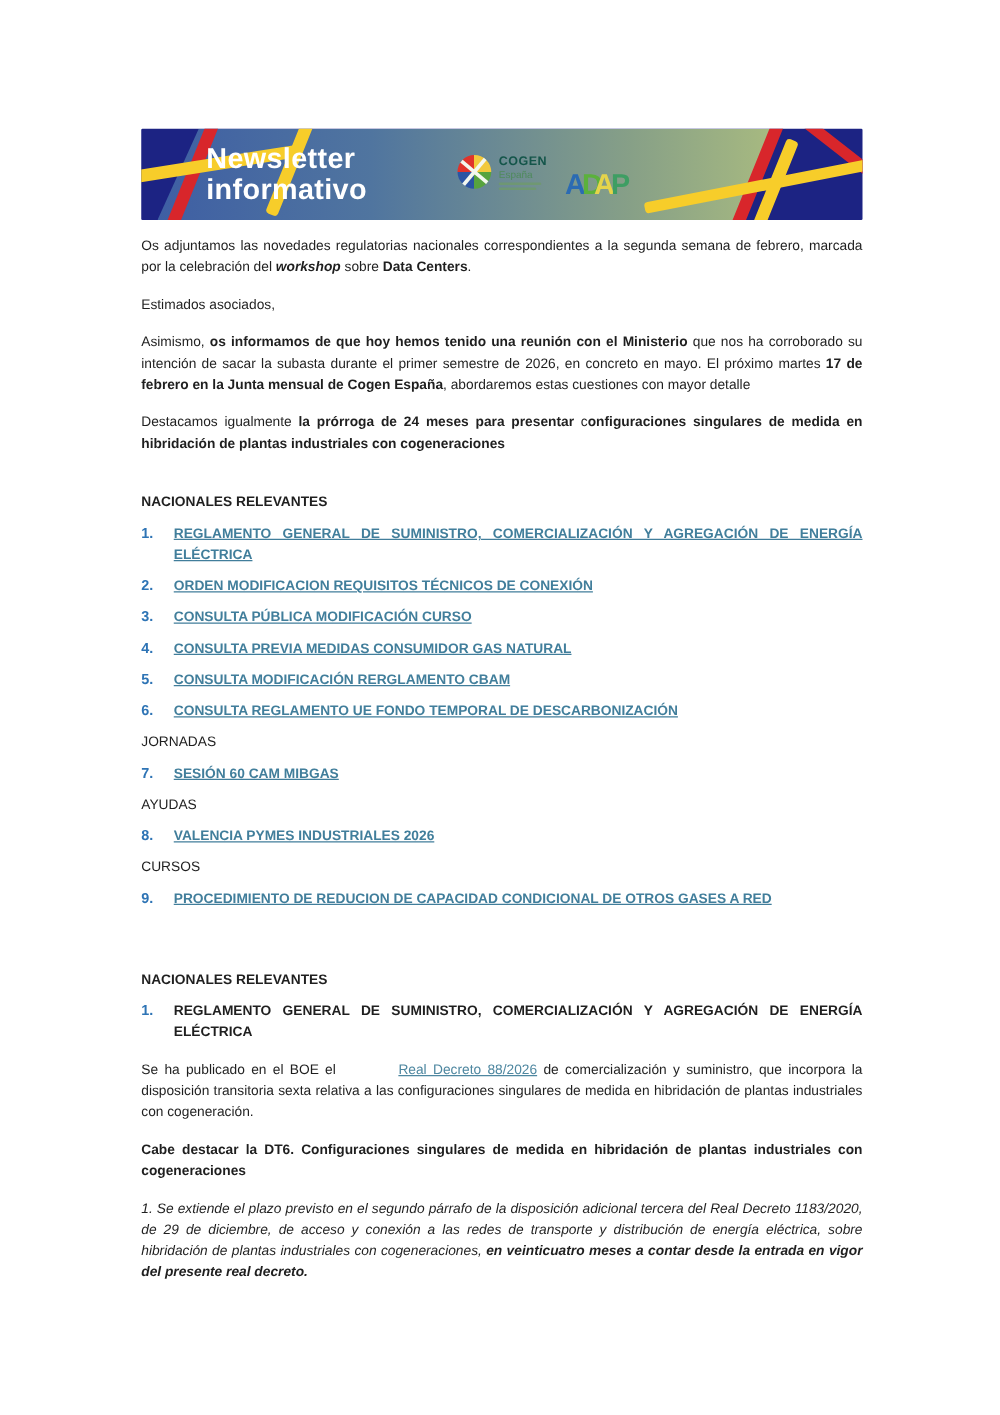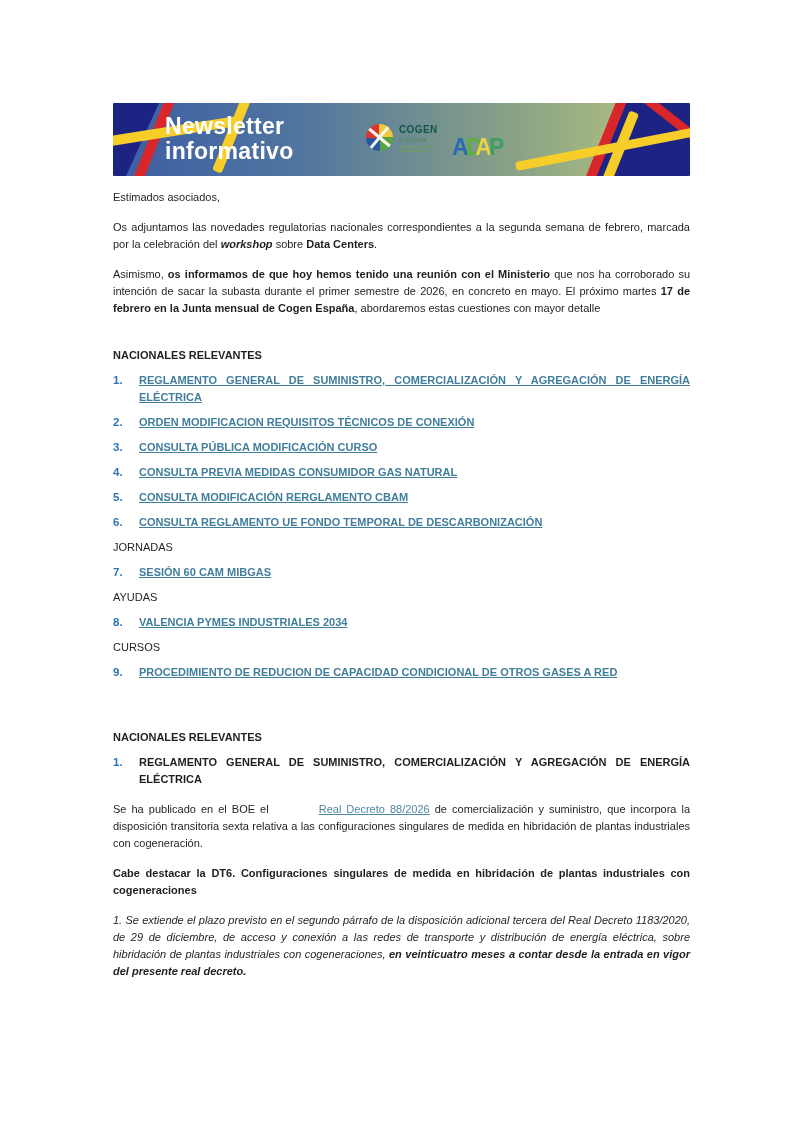--- a/index.html
+++ b/index.html
@@ -117,26 +117,27 @@
       </div>
     </div>
 
     <div class="adap">
       <span class="l-a1">A</span><span class="l-d">D</span><span class="l-a2">A</span><span class="l-p">P</span>
     </div>
   </div>
 
   <div class="doc">
 
+    <p class="para"><span>Os adjuntamos las novedades regulatorias nacionales correspondientes a la segunda semana de febrero, marcada por la celebración del </span><span class="bi">workshop</span><span> sobre </span><span class="b">Data Centers</span><span>.</span></p>
+
     <p class="para greeting">Estimados asociados,</p>
-
-    <p class="para"><span>Os adjuntamos las novedades regulatorias nacionales correspondientes a la segunda semana de febrero, marcada por la celebración del </span><span class="bi">workshop</span><span> sobre </span><span class="b">Data Centers</span><span>.</span></p>
 
     <p class="para"><span>Asimismo, </span><span class="b">os informamos de que hoy hemos tenido una reunión con el Ministerio</span><span> que nos ha corroborado su intención de sacar la subasta durante el primer semestre de 2026, en concreto en mayo. El próximo martes </span><span class="b">17 de febrero en la Junta mensual de Cogen España</span><span>, abordaremos estas cuestiones con mayor detalle</span></p>
 
+    <p class="para"><span>Destacamos igualmente </span><span class="b">la prórroga de 24 meses para presentar </span><span>c</span><span class="b">onfiguraciones singulares de medida en hibridación de plantas industriales con cogeneraciones</span></p>
 
     <div class="sec-header">NACIONALES RELEVANTES</div>
 
     <div class="toc-item">
       <span class="toc-num">1.</span>
       <span class="toc-label-wrap"><a class="toc-link">REGLAMENTO GENERAL DE SUMINISTRO, COMERCIALIZACIÓN Y AGREGACIÓN DE ENERGÍA ELÉCTRICA</a></span>
     </div>
     <div class="toc-item">
       <span class="toc-num">2.</span>
       <span class="toc-label-wrap"><a class="toc-link">ORDEN MODIFICACION REQUISITOS TÉCNICOS DE CONEXIÓN</a></span>
@@ -160,21 +161,21 @@
 
     <div class="toc-group-header">JORNADAS</div>
     <div class="toc-item">
       <span class="toc-num">7.</span>
       <span class="toc-label-wrap"><a class="toc-link">SESIÓN 60 CAM MIBGAS</a></span>
     </div>
 
     <div class="toc-group-header">AYUDAS</div>
     <div class="toc-item">
       <span class="toc-num">8.</span>
-      <span class="toc-label-wrap"><a class="toc-link">VALENCIA PYMES INDUSTRIALES 2034</a></span>
+      <span class="toc-label-wrap"><a class="toc-link">VALENCIA PYMES INDUSTRIALES 2026</a></span>
     </div>
 
     <div class="toc-group-header">CURSOS</div>
     <div class="toc-item">
       <span class="toc-num">9.</span>
       <span class="toc-label-wrap"><a class="toc-link">PROCEDIMIENTO DE REDUCION DE CAPACIDAD CONDICIONAL DE OTROS GASES A RED</a></span>
     </div>
 
     <div class="detail-gap"></div>
 

